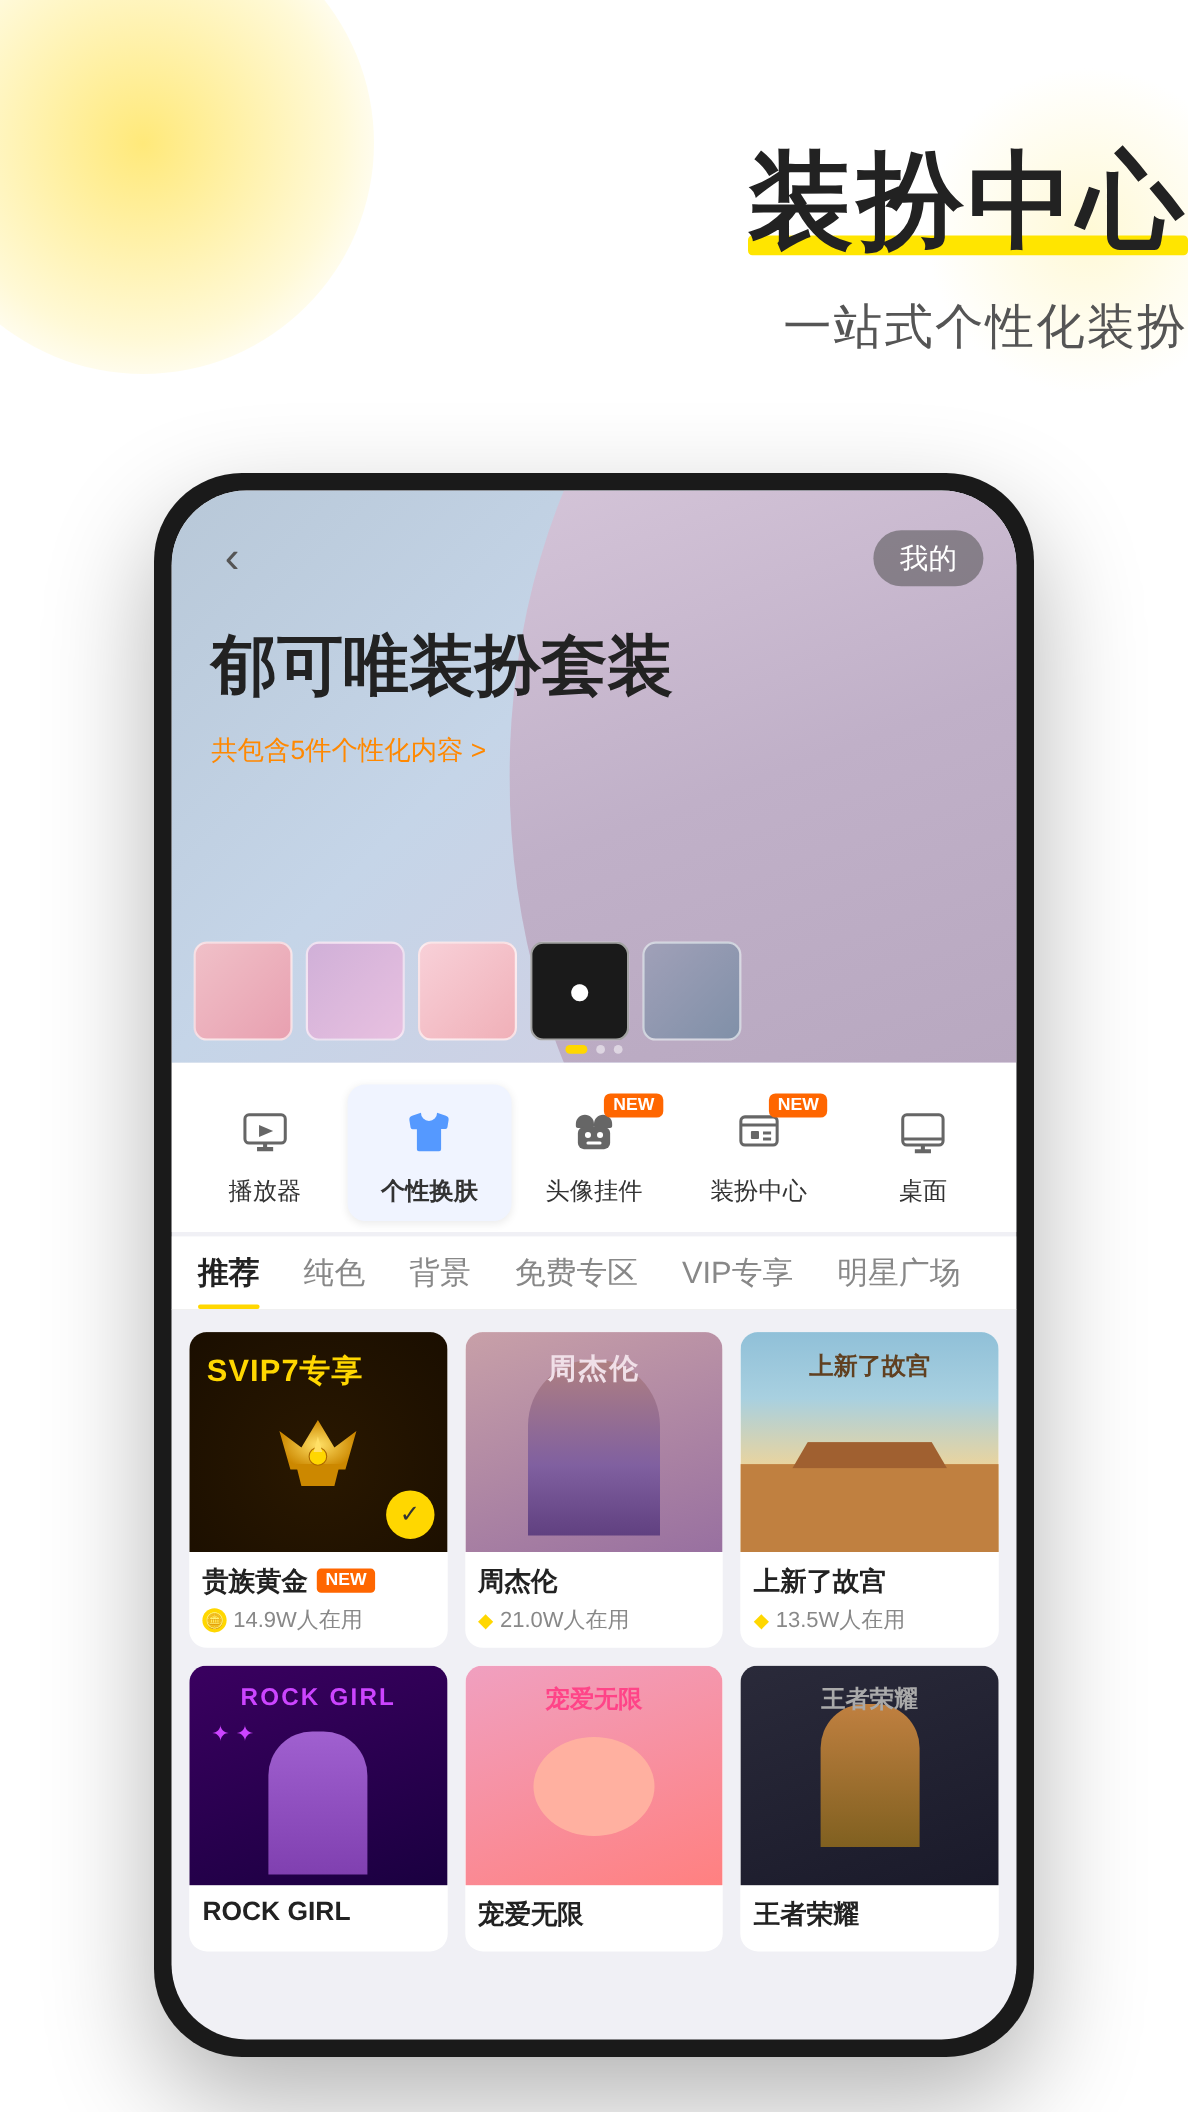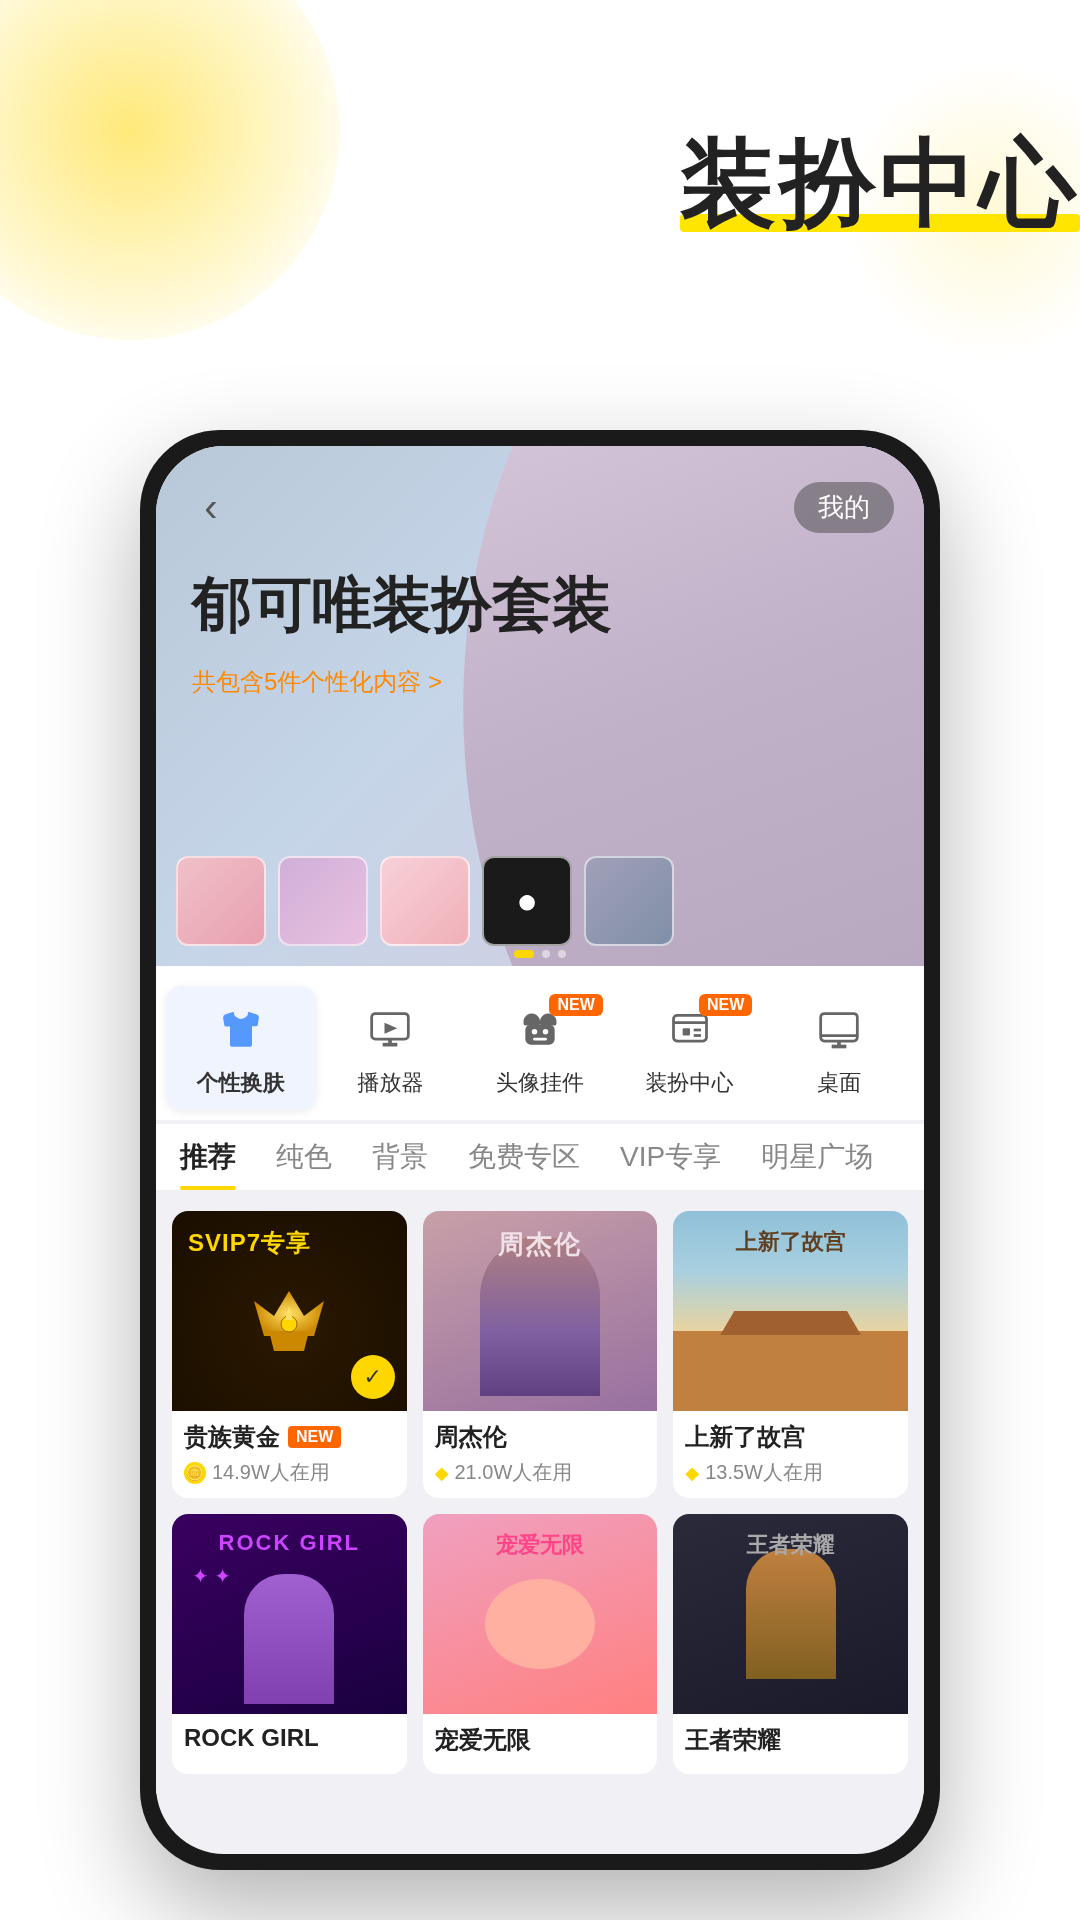--- a/index.html
+++ b/index.html
@@ -318,21 +318,21 @@
       display: flex;
       align-items: center;
       justify-content: center;
       position: relative;
     }
 
     .svip-label {
       position: absolute;
       top: 16px;
       left: 16px;
-      font-size: 24px;
+      font-size: 28px;
       font-weight: 900;
       color: #FFD700;
       letter-spacing: 1px;
       text-align: center;
     }
 
     .gold-crown {
       width: 100px;
       height: 100px;
       margin-top: 30px;
@@ -561,20 +561,21 @@
 <body>
 
 <div class="bg-circle-yellow"></div>
 <div class="bg-circle-white"></div>
 
 <div class="header-section">
   <div style="display:inline-block; position:relative;">
     <h1 class="main-title">装扮中心</h1>
     <div class="title-highlight"></div>
   </div>
+  <p class="sub-title">一站式个性化装扮</p>
 </div>
 
 <div class="phone-container">
   <div class="phone-frame">
     <div class="phone-screen">
 
       <div class="hero-banner">
         <div class="hero-figure"></div>
 
         <div class="hero-back-btn">
@@ -599,40 +600,40 @@
         </div>
 
         <div style="position:absolute; bottom:8px; left:50%; transform:translateX(-50%); display:flex; gap:8px;">
           <div style="width:20px;height:8px;background:#FFD700;border-radius:4px;"></div>
           <div style="width:8px;height:8px;background:rgba(255,255,255,0.5);border-radius:50%;"></div>
           <div style="width:8px;height:8px;background:rgba(255,255,255,0.5);border-radius:50%;"></div>
         </div>
       </div>
 
       <div class="category-tabs">
-
-        <div class="cat-tab active">
-          <div class="cat-icon active-icon shirt-icon">
-            <svg viewBox="0 0 24 24" xmlns="http://www.w3.org/2000/svg">
-              <path d="M20.38 3.46L16 2a4 4 0 01-8 0L3.62 3.46a2 2 0 00-1.34 2.23l.58 3.57a1 1 0 001 .83H6v10a1 1 0 001 1h10a1 1 0 001-1V10h2.15a1 1 0 00.99-.84l.58-3.57a2 2 0 00-1.34-2.13z" fill="#5599ff"></path>
-            </svg>
-          </div>
-          <span class="cat-label">个性换肤</span>
-        </div>
 
         <div class="cat-tab">
           <div class="cat-icon play-icon">
             <svg viewBox="0 0 24 24" xmlns="http://www.w3.org/2000/svg">
               <rect x="2" y="3" width="20" height="14" rx="2" fill="none" stroke="#666" stroke-width="1.5"></rect>
               <polygon points="9,8 16,11 9,14" fill="#666"></polygon>
               <line x1="8" y1="20" x2="16" y2="20" stroke="#666" stroke-width="2"></line>
               <line x1="12" y1="17" x2="12" y2="20" stroke="#666" stroke-width="2"></line>
             </svg>
           </div>
           <span class="cat-label">播放器</span>
+        </div>
+
+        <div class="cat-tab active">
+          <div class="cat-icon active-icon shirt-icon">
+            <svg viewBox="0 0 24 24" xmlns="http://www.w3.org/2000/svg">
+              <path d="M20.38 3.46L16 2a4 4 0 01-8 0L3.62 3.46a2 2 0 00-1.34 2.23l.58 3.57a1 1 0 001 .83H6v10a1 1 0 001 1h10a1 1 0 001-1V10h2.15a1 1 0 00.99-.84l.58-3.57a2 2 0 00-1.34-2.13z" fill="#5599ff"></path>
+            </svg>
+          </div>
+          <span class="cat-label">个性换肤</span>
         </div>
 
         <div class="cat-tab" style="position:relative;">
           <div class="new-badge">NEW</div>
           <div class="cat-icon cat-head-icon">
             <svg viewBox="0 0 24 24" xmlns="http://www.w3.org/2000/svg">
               <path d="M3 7.5C3 5 5 3 7.5 3S12 5 12 7.5v1c0 .55-.45 1-1 1H4c-.55 0-1-.45-1-1v-1z" fill="#666"></path>
               <path d="M12 7.5C12 5 14 3 16.5 3S21 5 21 7.5v1c0 .55-.45 1-1 1h-7c-.55 0-1-.45-1-1v-1z" fill="#666"></path>
               <rect x="4" y="9" width="16" height="11" rx="3" fill="#666"></rect>
               <circle cx="9" cy="13" r="1.5" fill="#fff"></circle>

